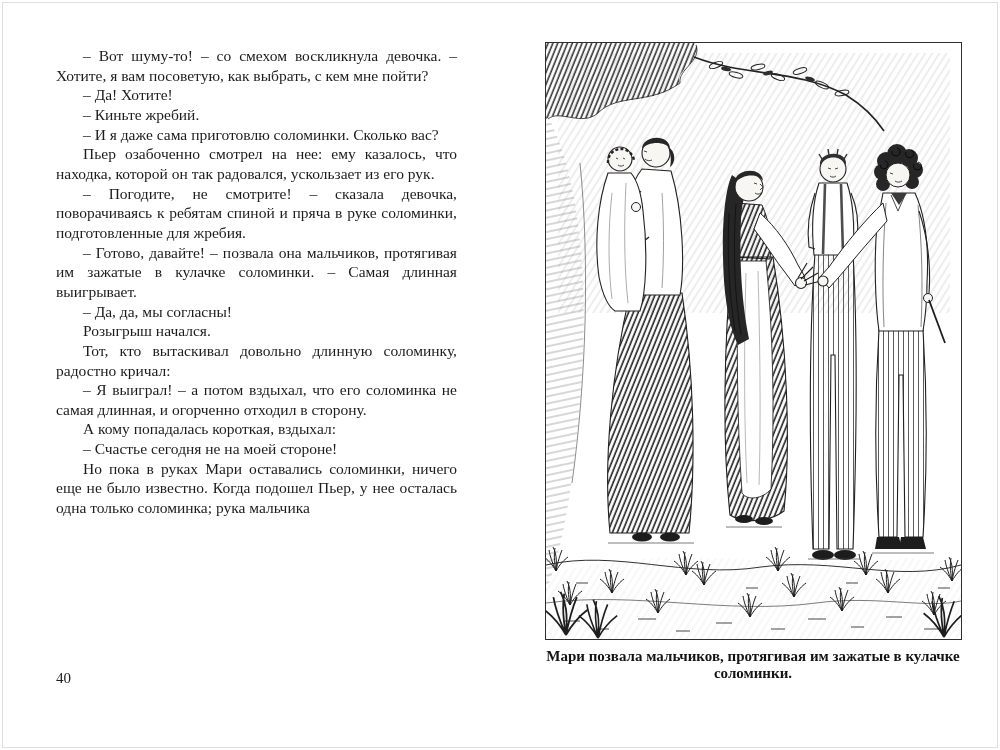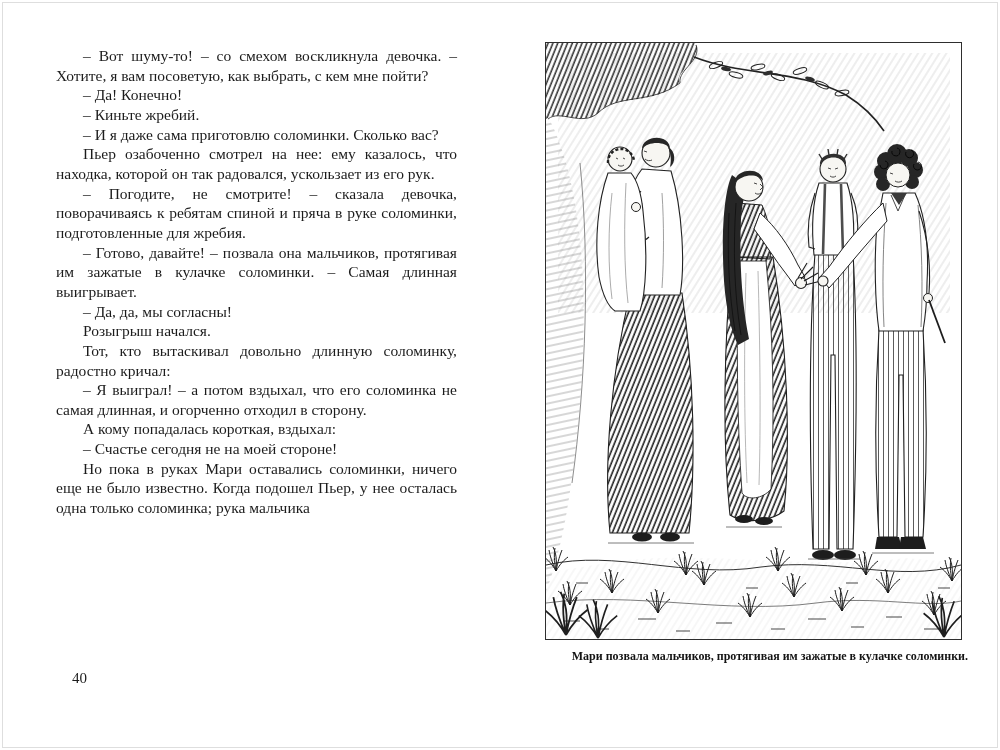--- a/index.html
+++ b/index.html
@@ -6,39 +6,39 @@
   body{
     width:1000px;height:750px;position:relative;background:#ffffff;
     font-family:"Liberation Serif", serif;color:#1c1c1c;overflow:hidden;
   }
   .sheet-border{position:absolute;inset:2px;border:1px solid #dedede;pointer-events:none;}
   .left-page{
     position:absolute;left:56px;top:46px;width:401px;
     font-size:15.5px;line-height:19.65px;text-align:justify;
   }
   .left-page p{margin:0;text-indent:27px;}
-  .page-number{position:absolute;left:56px;top:670px;font-size:15px;margin-left:16px;}
+  .page-number{position:absolute;left:56px;top:670px;font-size:15px;}
   .illustration-frame{
     position:absolute;left:545px;top:42px;width:417px;height:598px;
     border:1px solid #2e2e2e;box-sizing:border-box;background:#fff;
   }
   .illustration-frame svg{display:block;width:100%;height:100%;}
   .caption{
-    position:absolute;left:538px;top:648px;width:430px;text-align:right;
-    font-weight:bold;font-size:12px;line-height:16.5px;color:#141414;
+    position:absolute;left:538px;top:648px;width:430px;text-align:center;
+    font-weight:bold;font-size:15px;line-height:16.5px;color:#141414;
   }
 </style>
 </head>
 <body>
 
 <div class="sheet-border"></div>
 
 <div class="left-page">
   <p>– Вот шуму-то! – со смехом воскликнула девочка. – Хотите, я вам посоветую, как выбрать, с кем мне пойти?</p>
-  <p>– Да! Конечно!</p>
+  <p>– Да! Хотите!</p>
   <p>– Киньте жребий.</p>
   <p>– И я даже сама приготовлю соломинки. Сколько вас?</p>
   <p>Пьер озабоченно смотрел на нее: ему казалось, что находка, которой он так радовался, ускользает из его рук.</p>
   <p>– Погодите, не смотрите! – сказала девочка, поворачиваясь к ребятам спиной и пряча в руке соломинки, подготовленные для жребия.</p>
   <p>– Готово, давайте! – позвала она мальчиков, протягивая им зажатые в кулачке соломинки. – Самая длинная выигрывает.</p>
   <p>– Да, да, мы согласны!</p>
   <p>Розыгрыш начался.</p>
   <p>Тот, кто вытаскивал довольно длинную соломинку, радостно кричал:</p>
   <p>– Я выиграл! – а потом вздыхал, что его соломинка не самая длинная, и огорченно отходил в сторону.</p>
   <p>А кому попадалась короткая, вздыхал:</p>

